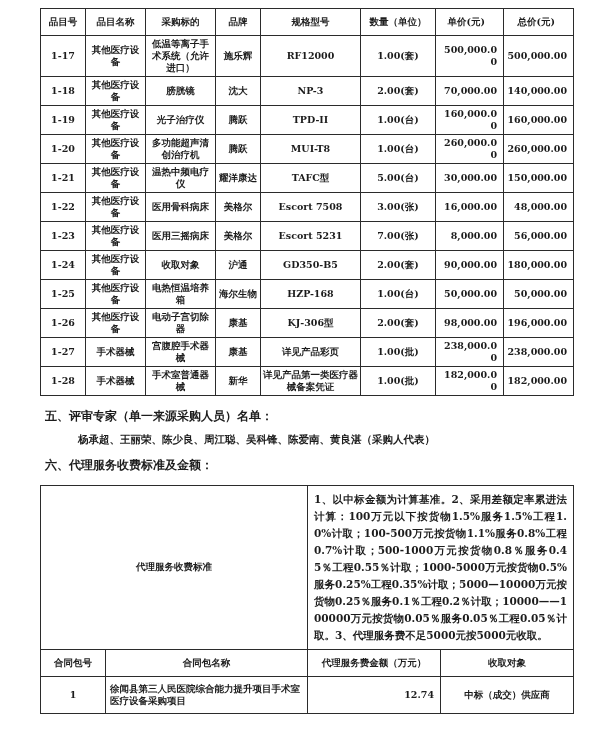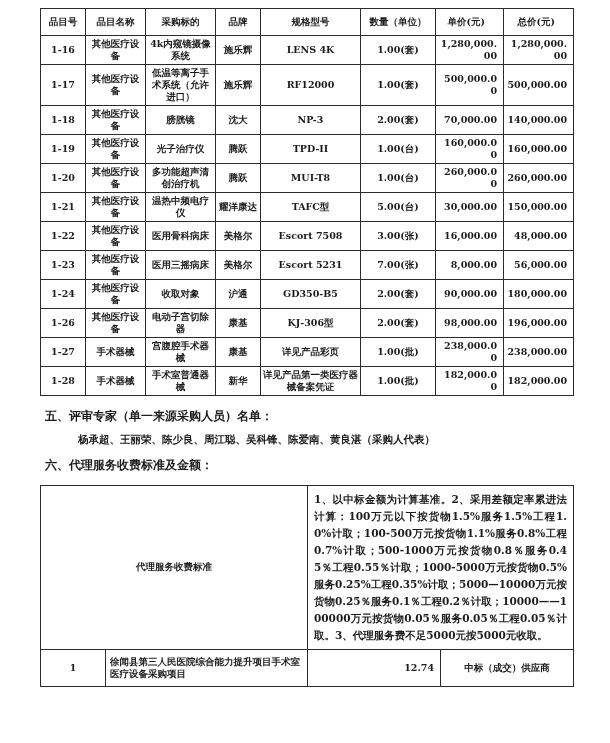--- a/index.html
+++ b/index.html
@@ -67,30 +67,20 @@
           <th>采购标的</th>
           <th>品牌</th>
           <th>规格型号</th>
           <th>数量（单位）</th>
           <th>单价(元)</th>
           <th>总价(元)</th>
         </tr>
       </thead>
       <tbody>
           <tr>
-            <td>1-16</td>
-            <td>其他医疗设备</td>
-            <td>4k内窥镜摄像系统</td>
-            <td>施乐辉</td>
-            <td>LENS 4K</td>
-            <td>1.00(套)</td>
-            <td>1,280,000.00</td>
-            <td>1,280,000.00</td>
-          </tr>
-          <tr>
             <td>1-17</td>
             <td>其他医疗设备</td>
             <td>低温等离子手术系统（允许进口）</td>
             <td>施乐辉</td>
             <td>RF12000</td>
             <td>1.00(套)</td>
             <td>500,000.00</td>
             <td>500,000.00</td>
           </tr>
           <tr>
@@ -155,20 +145,30 @@
           </tr>
           <tr>
             <td>1-24</td>
             <td>其他医疗设备</td>
             <td>收取对象</td>
             <td>沪通</td>
             <td>GD350-B5</td>
             <td>2.00(套)</td>
             <td>90,000.00</td>
             <td>180,000.00</td>
+          </tr>
+          <tr>
+            <td>1-25</td>
+            <td>其他医疗设备</td>
+            <td>电热恒温培养箱</td>
+            <td>海尔生物</td>
+            <td>HZP-168</td>
+            <td>1.00(台)</td>
+            <td>50,000.00</td>
+            <td>50,000.00</td>
           </tr>
           <tr>
             <td>1-26</td>
             <td>其他医疗设备</td>
             <td>电动子宫切除器</td>
             <td>康基</td>
             <td>KJ-306型</td>
             <td>2.00(套)</td>
             <td>98,000.00</td>
             <td>196,000.00</td>
@@ -206,20 +206,26 @@
         <col style="width:65px">
           <col style="width:202px">
           <col style="width:133px">
           <col style="width:133px">
       </colgroup>
       <tbody>
         <tr>
           <td class="fee-label-cell" colspan="2">代理服务收费标准</td>
           <td class="fee-text-cell" colspan="2">1、以中标金额为计算基准。2、采用差额定率累进法计算：100万元以下按货物1.5%服务1.5%工程1.0%计取；100-500万元按货物1.1%服务0.8%工程0.7%计取；500-1000万元按货物0.8％服务0.45％工程0.55％计取；1000-5000万元按货物0.5%服务0.25%工程0.35%计取；5000—10000万元按货物0.25％服务0.1％工程0.2％计取；10000——100000万元按货物0.05％服务0.05％工程0.05％计取。3、代理服务费不足5000元按5000元收取。</td>
         </tr>
+        <tr>
+          <td class="pkg-h">合同包号</td>
+          <td class="pkg-h">合同包名称</td>
+          <td class="pkg-h">代理服务费金额（万元）</td>
+          <td class="pkg-h">收取对象</td>
+        </tr>
         <tr class="pkg-row">
           <td class="pkg-id">1</td>
           <td class="pkg-name">徐闻县第三人民医院综合能力提升项目手术室医疗设备采购项目</td>
           <td class="pkg-amount">12.74</td>
           <td class="pkg-target">中标（成交）供应商</td>
         </tr>
       </tbody>
     </table>
 
   </div>

